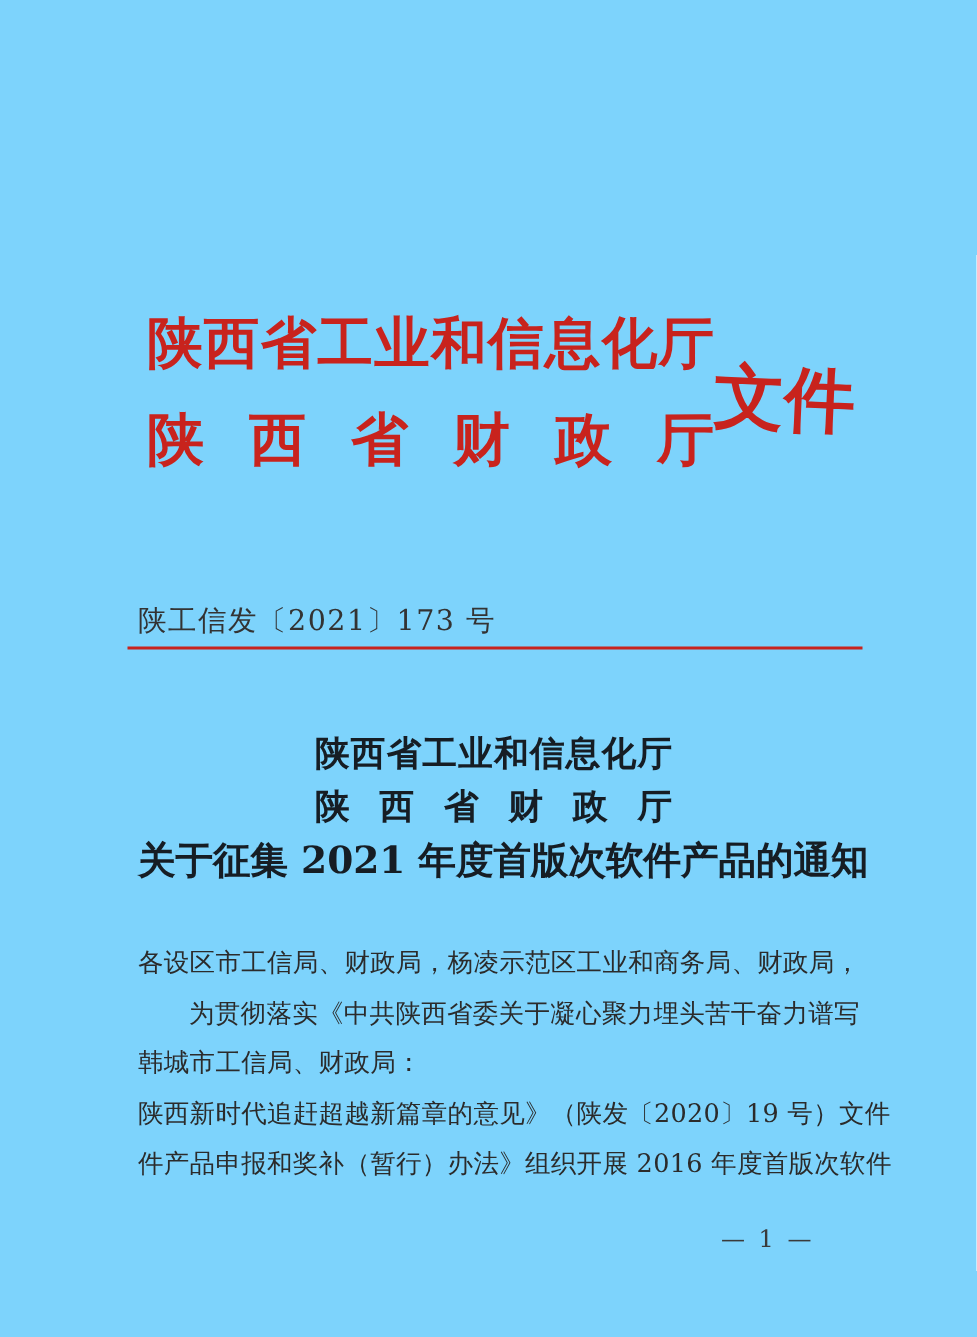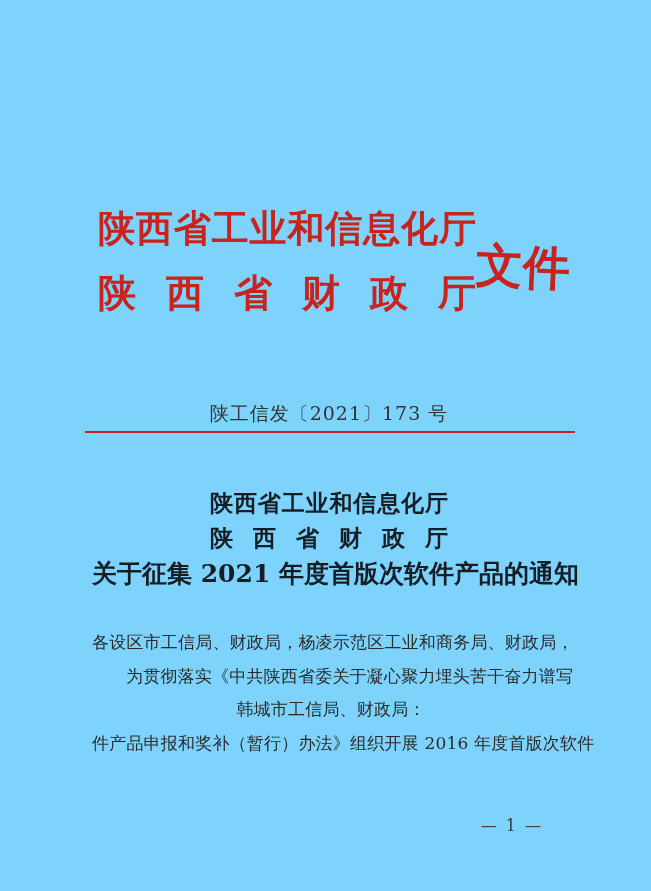--- a/index.html
+++ b/index.html
@@ -30,21 +30,21 @@
   }
   .lh-suffix {
     position: absolute; left: 378px; top: 33px;
     font-size: 47px; font-weight: 900; color: var(--red);
     line-height: 1; white-space: nowrap;
     transform: rotate(2.5deg);
   }
   
   .doc-number {
     position: absolute; top: 401px; left: 92px; width: 474px;
-    text-align: center; font-size: 19px; color: #333;
+    font-size: 19px; color: #333;
     letter-spacing: 1px; white-space: nowrap;
   }
   
   .red-rule {
     position: absolute; top: 431px; left: 85px; width: 490px; height: 2px;
     background: var(--red);
   }
   
   .title { position: absolute; top: 491px; left: 92px; width: 474px; text-align: center; color: #161d24; }
   .title-line1 {
@@ -61,21 +61,21 @@
     margin-top: 11px;
     font-size: 25px; font-weight: 700; line-height: 1.1;
     white-space: nowrap; text-align: right;
   }
   
   .body-text {
     position: absolute; top: 626px; left: 92px; width: 478px;
     font-size: 17px; line-height: 33.5px; color: var(--body-ink);
     letter-spacing: 0.2px;
   }
-  .body-line { white-space: nowrap; text-align: center; }
+  .body-line { white-space: nowrap; }
   .para-first { text-indent: 2em; }
   
   .page-number {
     position: absolute; top: 816px; right: 108px;
     font-size: 16px; color: #3a3a3a; letter-spacing: 2px; white-space: nowrap;
   }
 </style>
 </head>
 <body>
 
@@ -96,18 +96,19 @@
   <div class="title">
     <div class="title-line1">陕西省工业和信息化厅</div>
     <div class="title-line2">陕西省财政厅</div>
     <div class="title-line3">关于征集 2021 年度首版次软件产品的通知</div>
   </div>
 
   <div class="body-text">
     <div class="body-line">各设区市工信局、财政局，杨凌示范区工业和商务局、财政局，</div>
     <div class="body-line para-first">为贯彻落实《中共陕西省委关于凝心聚力埋头苦干奋力谱写</div>
     <div class="body-line">韩城市工信局、财政局：</div>
+    <div class="body-line">陕西新时代追赶超越新篇章的意见》（陕发〔2020〕19 号）文件</div>
     <div class="body-line">件产品申报和奖补（暂行）办法》组织开展 2016 年度首版次软件</div>
   </div>
 
   <div class="page-number">— 1 —</div>
 
 </div>
 
 </body></html>

